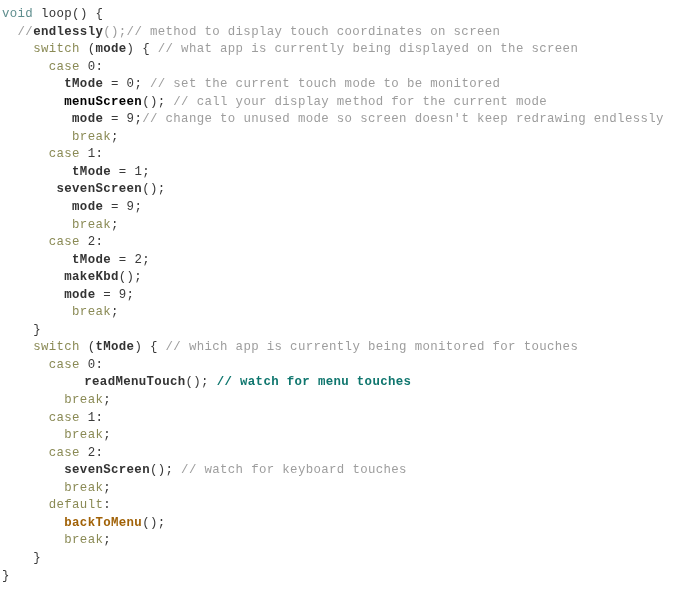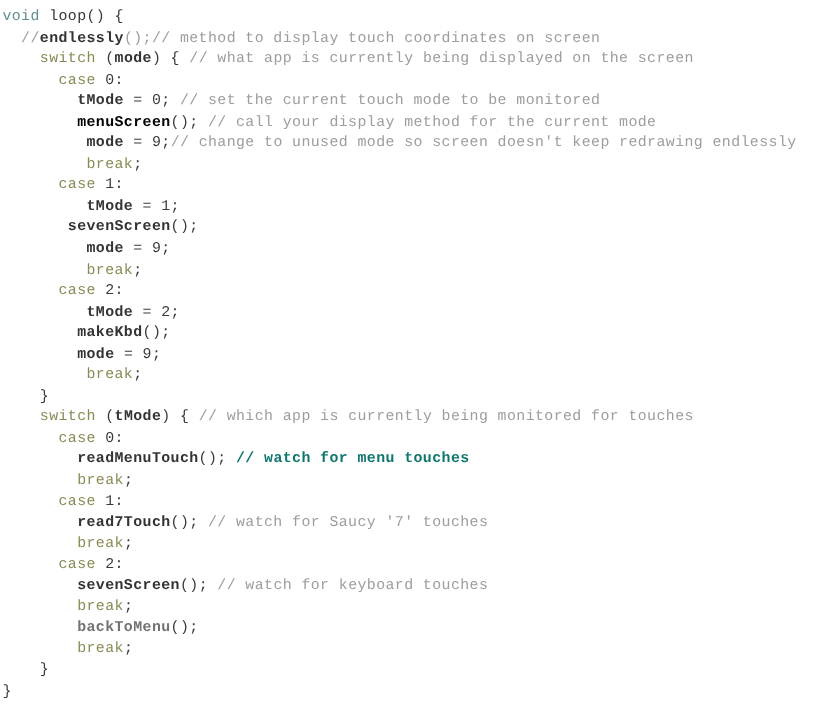--- a/index.html
+++ b/index.html
@@ -55,25 +55,25 @@
     <div class="code-line"><span>         </span><span class="tok-func" style="color: rgb(51, 51, 51); font-weight: bold;">mode</span><span class="tok-plain" style="color: rgb(58, 58, 58);"> = </span><span class="tok-number" style="color: rgb(58, 58, 58);">9</span><span class="tok-punct" style="color: rgb(58, 58, 58);">;</span></div>
     <div class="code-line"><span>         </span><span class="tok-keyword" style="color: rgb(138, 138, 85);">break</span><span class="tok-punct" style="color: rgb(58, 58, 58);">;</span></div>
     <div class="code-line"><span>      </span><span class="tok-keyword" style="color: rgb(138, 138, 85);">case</span><span class="tok-plain" style="color: rgb(58, 58, 58);"> </span><span class="tok-number" style="color: rgb(58, 58, 58);">2</span><span class="tok-punct" style="color: rgb(58, 58, 58);">:</span></div>
     <div class="code-line"><span>         </span><span class="tok-func" style="color: rgb(51, 51, 51); font-weight: bold;">tMode</span><span class="tok-plain" style="color: rgb(58, 58, 58);"> = </span><span class="tok-number" style="color: rgb(58, 58, 58);">2</span><span class="tok-punct" style="color: rgb(58, 58, 58);">;</span></div>
     <div class="code-line"><span>        </span><span class="tok-func" style="color: rgb(51, 51, 51); font-weight: bold;">makeKbd</span><span class="tok-punct" style="color: rgb(58, 58, 58);">();</span></div>
     <div class="code-line"><span>        </span><span class="tok-func" style="color: rgb(51, 51, 51); font-weight: bold;">mode</span><span class="tok-plain" style="color: rgb(58, 58, 58);"> = </span><span class="tok-number" style="color: rgb(58, 58, 58);">9</span><span class="tok-punct" style="color: rgb(58, 58, 58);">;</span></div>
     <div class="code-line"><span>         </span><span class="tok-keyword" style="color: rgb(138, 138, 85);">break</span><span class="tok-punct" style="color: rgb(58, 58, 58);">;</span></div>
     <div class="code-line"><span>    </span><span class="tok-punct" style="color: rgb(58, 58, 58);">}</span></div>
     <div class="code-line"><span>    </span><span class="tok-keyword" style="color: rgb(138, 138, 85);">switch</span><span class="tok-plain" style="color: rgb(58, 58, 58);"> (</span><span class="tok-func" style="color: rgb(51, 51, 51); font-weight: bold;">tMode</span><span class="tok-plain" style="color: rgb(58, 58, 58);">) { </span><span class="tok-comment" style="color: rgb(157, 157, 157);">// which app is currently being monitored for touches</span></div>
     <div class="code-line"><span>      </span><span class="tok-keyword" style="color: rgb(138, 138, 85);">case</span><span class="tok-plain" style="color: rgb(58, 58, 58);"> </span><span class="tok-number" style="color: rgb(58, 58, 58);">0</span><span class="tok-punct" style="color: rgb(58, 58, 58);">:</span></div>
-    <div class="code-line"><span>        </span><span class="tok-func" style="color: rgb(51, 51, 51); font-weight: bold;">readMenuTouch</span><span class="tok-punct" style="color: rgb(58, 58, 58);">(); </span><span class="tok-comment" style="color: #0f766e; font-weight: bold;">// watch for menu touches</span></div>
+    <div class="code-line"><span>        </span><span class="tok-func" style="color: rgb(51, 51, 51); font-weight: bold; margin-left: 20px;">readMenuTouch</span><span class="tok-punct" style="color: rgb(58, 58, 58);">(); </span><span class="tok-comment" style="color: #0f766e; font-weight: bold;">// watch for menu touches</span></div>
     <div class="code-line"><span>        </span><span class="tok-keyword" style="color: rgb(138, 138, 85);">break</span><span class="tok-punct" style="color: rgb(58, 58, 58);">;</span></div>
     <div class="code-line"><span>      </span><span class="tok-keyword" style="color: rgb(138, 138, 85);">case</span><span class="tok-plain" style="color: rgb(58, 58, 58);"> </span><span class="tok-number" style="color: rgb(58, 58, 58);">1</span><span class="tok-punct" style="color: rgb(58, 58, 58);">:</span></div>
-    <div class="code-line"><span>        </span><span class="tok-func" style="color: rgb(51, 51, 51); font-weight: bold;">read7Touch</span><span class="tok-punct" style="color: rgb(58, 58, 58);">(); </span><span class="tok-comment" style="color: rgb(157, 157, 157);">// watch for Saucy '7' touches</span></div>
     <div class="code-line"><span>        </span><span class="tok-keyword" style="color: rgb(138, 138, 85);">break</span><span class="tok-punct" style="color: rgb(58, 58, 58);">;</span></div>
     <div class="code-line"><span>      </span><span class="tok-keyword" style="color: rgb(138, 138, 85);">case</span><span class="tok-plain" style="color: rgb(58, 58, 58);"> </span><span class="tok-number" style="color: rgb(58, 58, 58);">2</span><span class="tok-punct" style="color: rgb(58, 58, 58);">:</span></div>
     <div class="code-line"><span>        </span><span class="tok-func" style="color: rgb(51, 51, 51); font-weight: bold;">sevenScreen</span><span class="tok-punct" style="color: rgb(58, 58, 58);">(); </span><span class="tok-comment" style="color: rgb(157, 157, 157);">// watch for keyboard touches</span></div>
     <div class="code-line"><span>        </span><span class="tok-keyword" style="color: rgb(138, 138, 85);">break</span><span class="tok-punct" style="color: rgb(58, 58, 58);">;</span></div>
-    <div class="code-line"><span>        </span><span class="tok-func" style="color: #737373; font-weight: bold;">backToMenu</span><span class="tok-punct" style="color: rgb(58, 58, 58);">();</span></div>
+    <div class="code-line"><span>      </span><span class="tok-keyword" style="color: rgb(138, 138, 85);">default</span><span class="tok-punct" style="color: rgb(58, 58, 58);">:</span></div>
+    <div class="code-line"><span>        </span><span class="tok-func" style="color: #a16207; font-weight: bold;">backToMenu</span><span class="tok-punct" style="color: rgb(58, 58, 58);">();</span></div>
     <div class="code-line"><span>        </span><span class="tok-keyword" style="color: rgb(138, 138, 85);">break</span><span class="tok-punct" style="color: rgb(58, 58, 58);">;</span></div>
     <div class="code-line"><span>    </span><span class="tok-punct" style="color: rgb(58, 58, 58);">}</span></div>
     <div class="code-line"><span class="tok-punct" style="color: rgb(58, 58, 58);">}</span></div>
   </div>
 
 </body></html>

